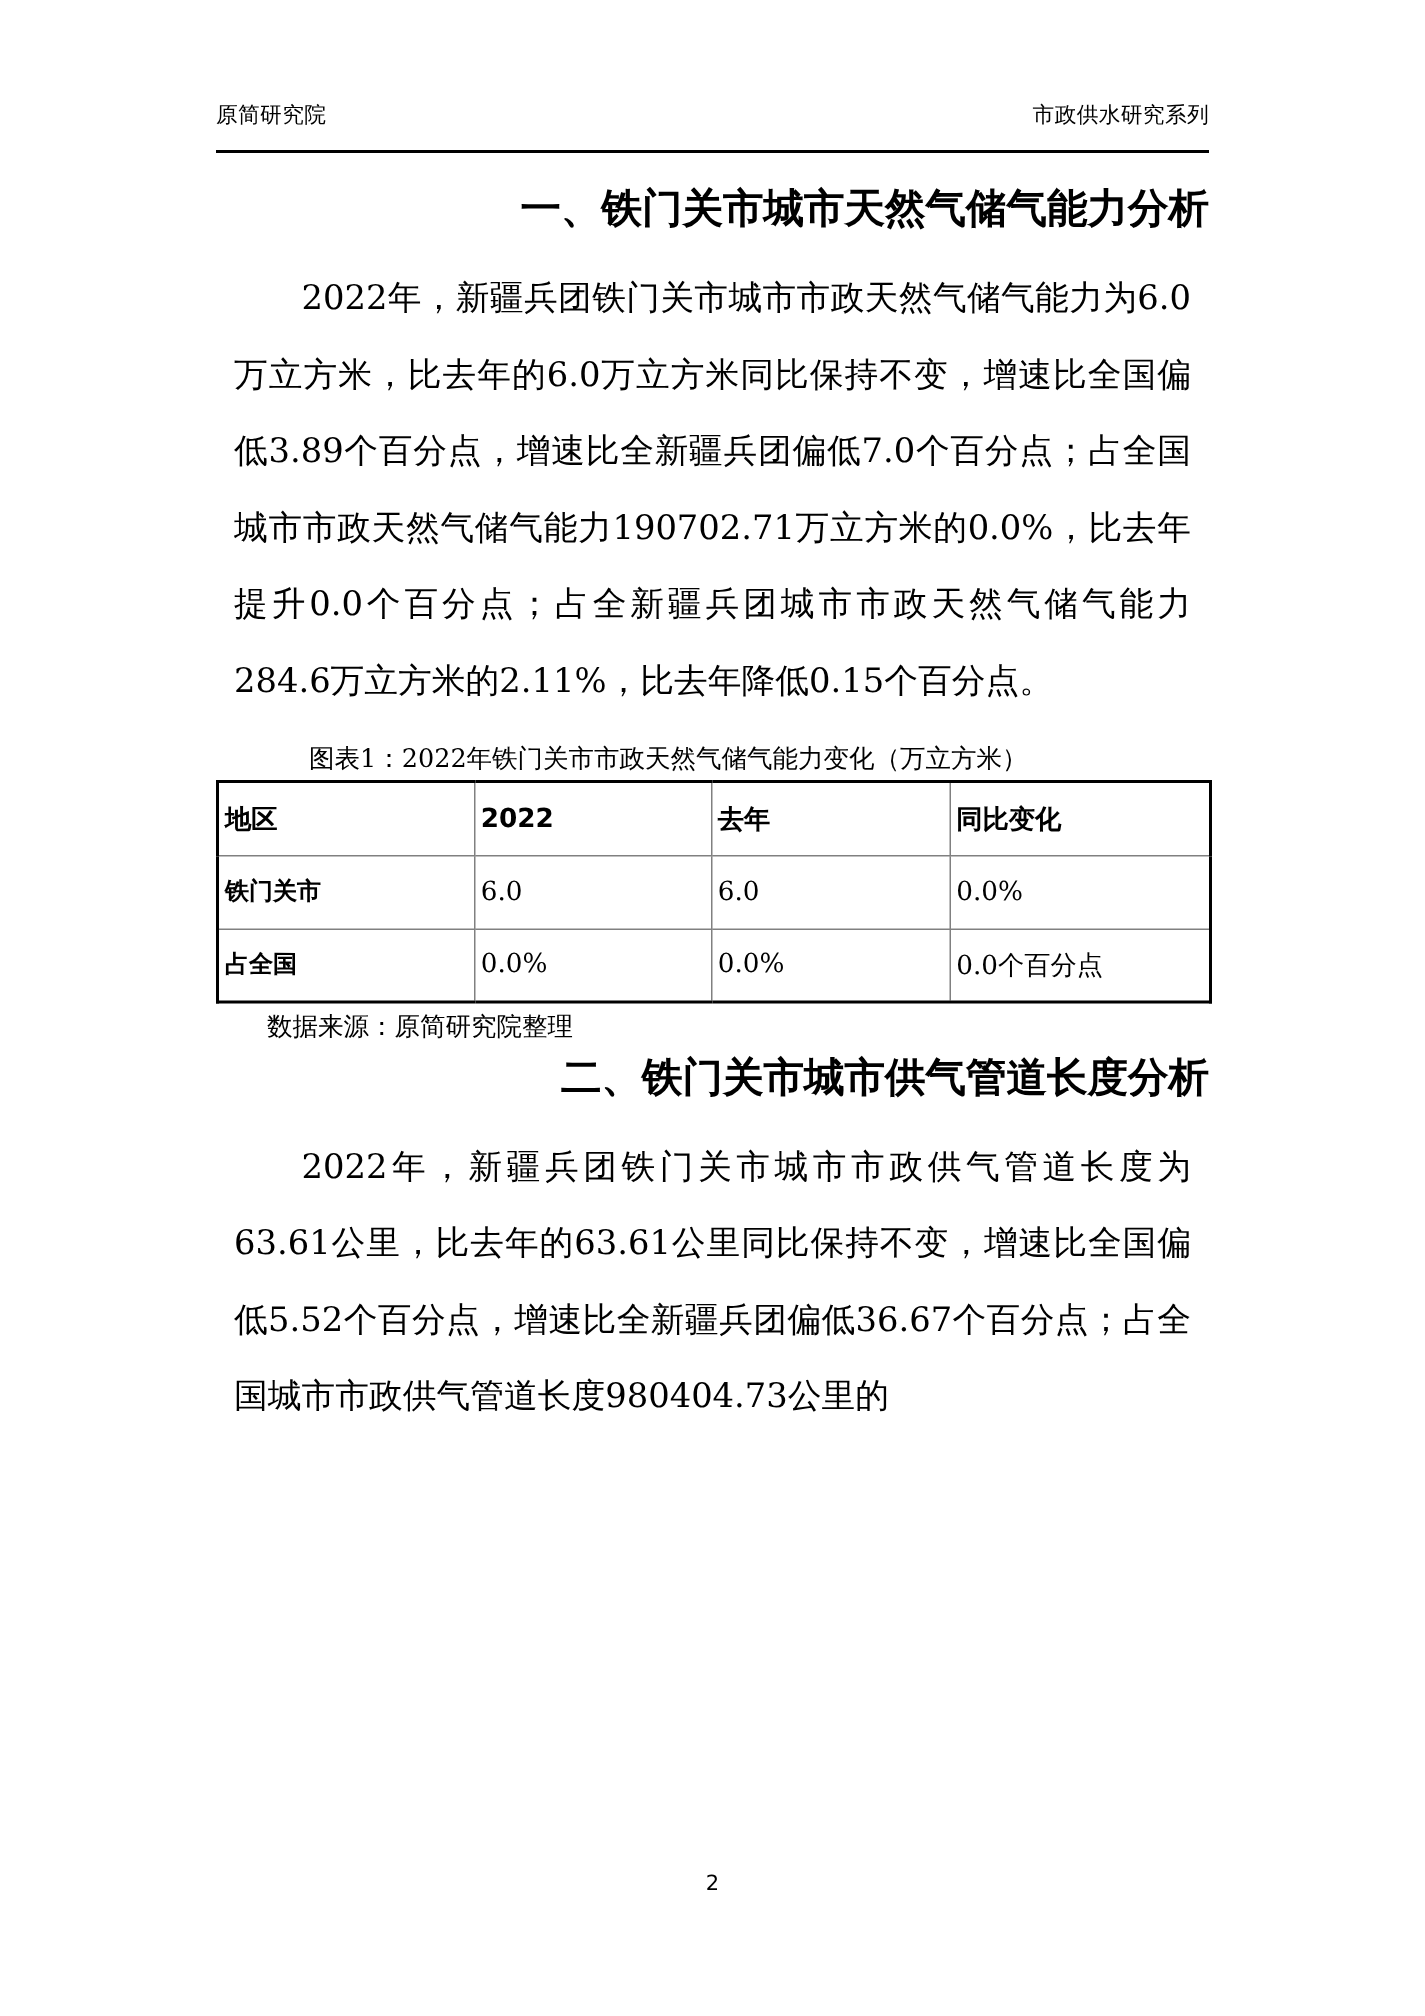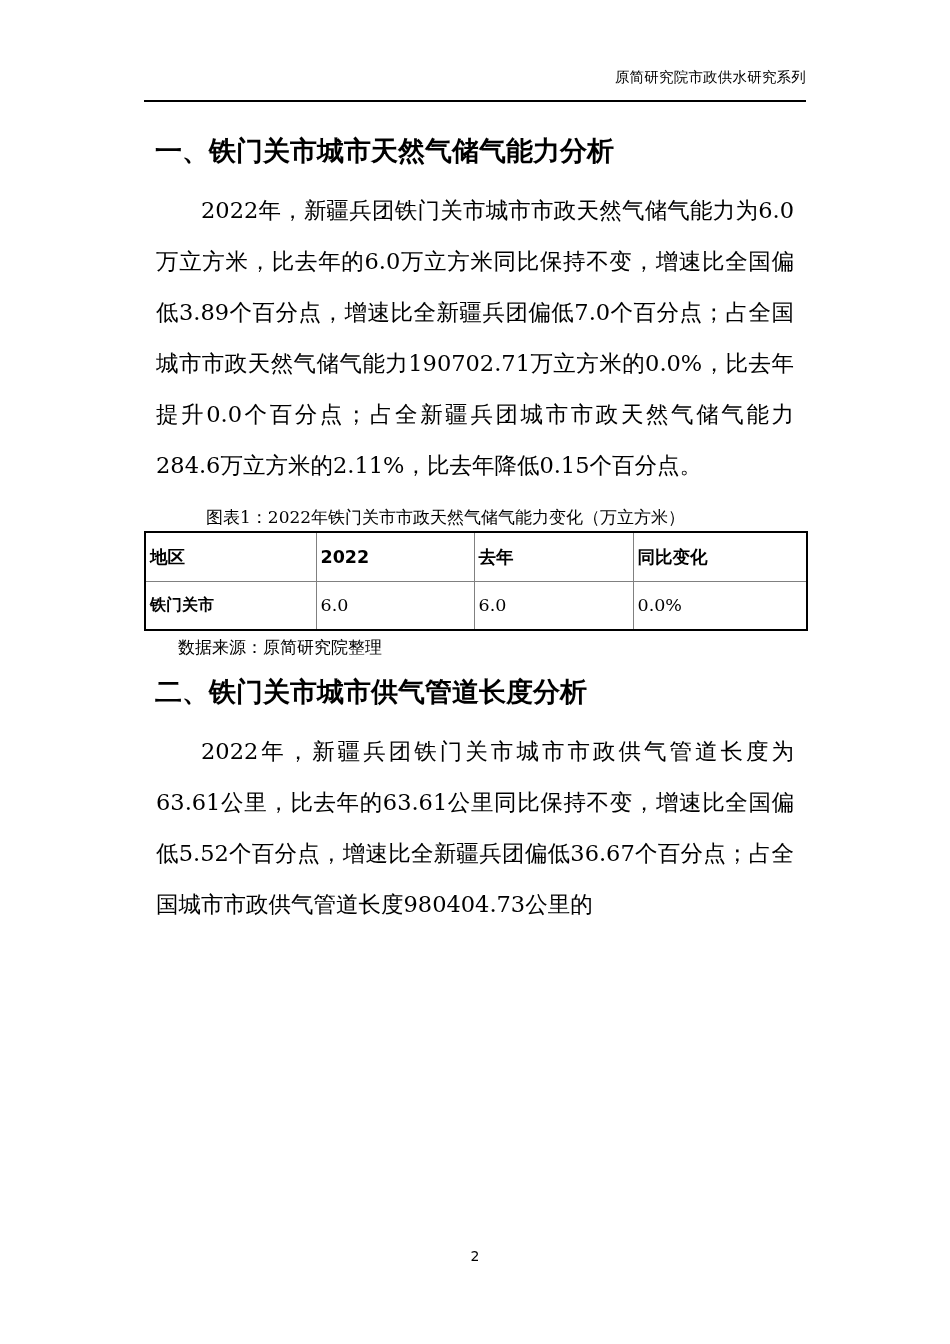--- a/index.html
+++ b/index.html
@@ -22,48 +22,48 @@
 
   
   .running-header {
     position: absolute;
     left: 144px;
     top: 70px;
     width: 662px;
     height: 30px;
     border-bottom: 2px solid #000000;
     display: flex;
-    justify-content: flex-end;
+    justify-content: space-between;
     align-items: flex-start;
     font-family: "DejaVu Sans", sans-serif;
     font-size: 14.5px;
     line-height: 1.1;
     letter-spacing: 0.2px;
   }
   .running-header .hdr-left,
   .running-header .hdr-right {
     white-space: nowrap;
   }
 
   
   .content {
     position: absolute;
     left: 144px;
     top: 118px;
     width: 662px;
   }
 
   h1.section-heading {
-    margin: 11px;
+    margin: 0;
     padding: 0;
     font-family: "DejaVu Sans", sans-serif;
     font-weight: bold;
     font-size: 27px;
     line-height: 44px;
-    text-align: left;
+    text-align: right;
     letter-spacing: 0px;
     white-space: nowrap;
   }
   .heading-block-1 { margin-top: 8px; margin-bottom: 16px; }
   .heading-block-2 { margin-top: 26px; margin-bottom: 14px; }
 
   p.body-text {
     margin: 12px;
     font-family: "DejaVu Serif", serif;
     font-size: 22.5px;
@@ -183,20 +183,26 @@
           <th>同比变化</th>
         </tr>
       </thead>
       <tbody>
         <tr>
           <td class="region-cell">铁门关市</td>
           <td>6.0</td>
           <td>6.0</td>
           <td>0.0%</td>
         </tr>
+        <tr>
+          <td class="region-cell">占全国</td>
+          <td>0.0%</td>
+          <td>0.0%</td>
+          <td>0.0个百分点</td>
+        </tr>
       </tbody>
     </table>
 
     <div class="source-note">数据来源：原简研究院整理</div>
 
     <h1 class="section-heading heading-block-2">二、铁门关市城市供气管道长度分析</h1>
 
     <p class="body-text">2022年，新疆兵团铁门关市城市市政供气管道长度为63.61公里，比去年的63.61公里同比保持不变，增速比全国偏低5.52个百分点，增速比全新疆兵团偏低36.67个百分点；占全国城市市政供气管道长度980404.73公里的</p>
 
   </div>

